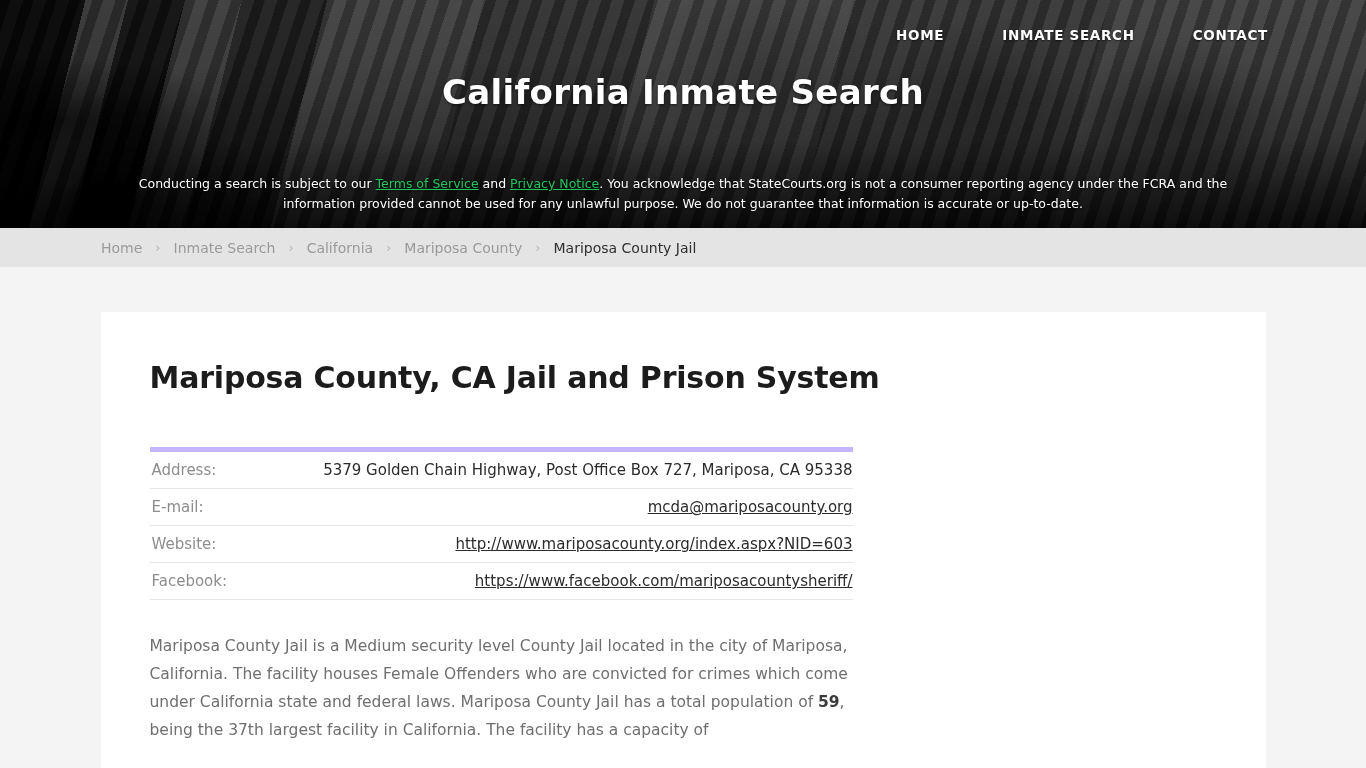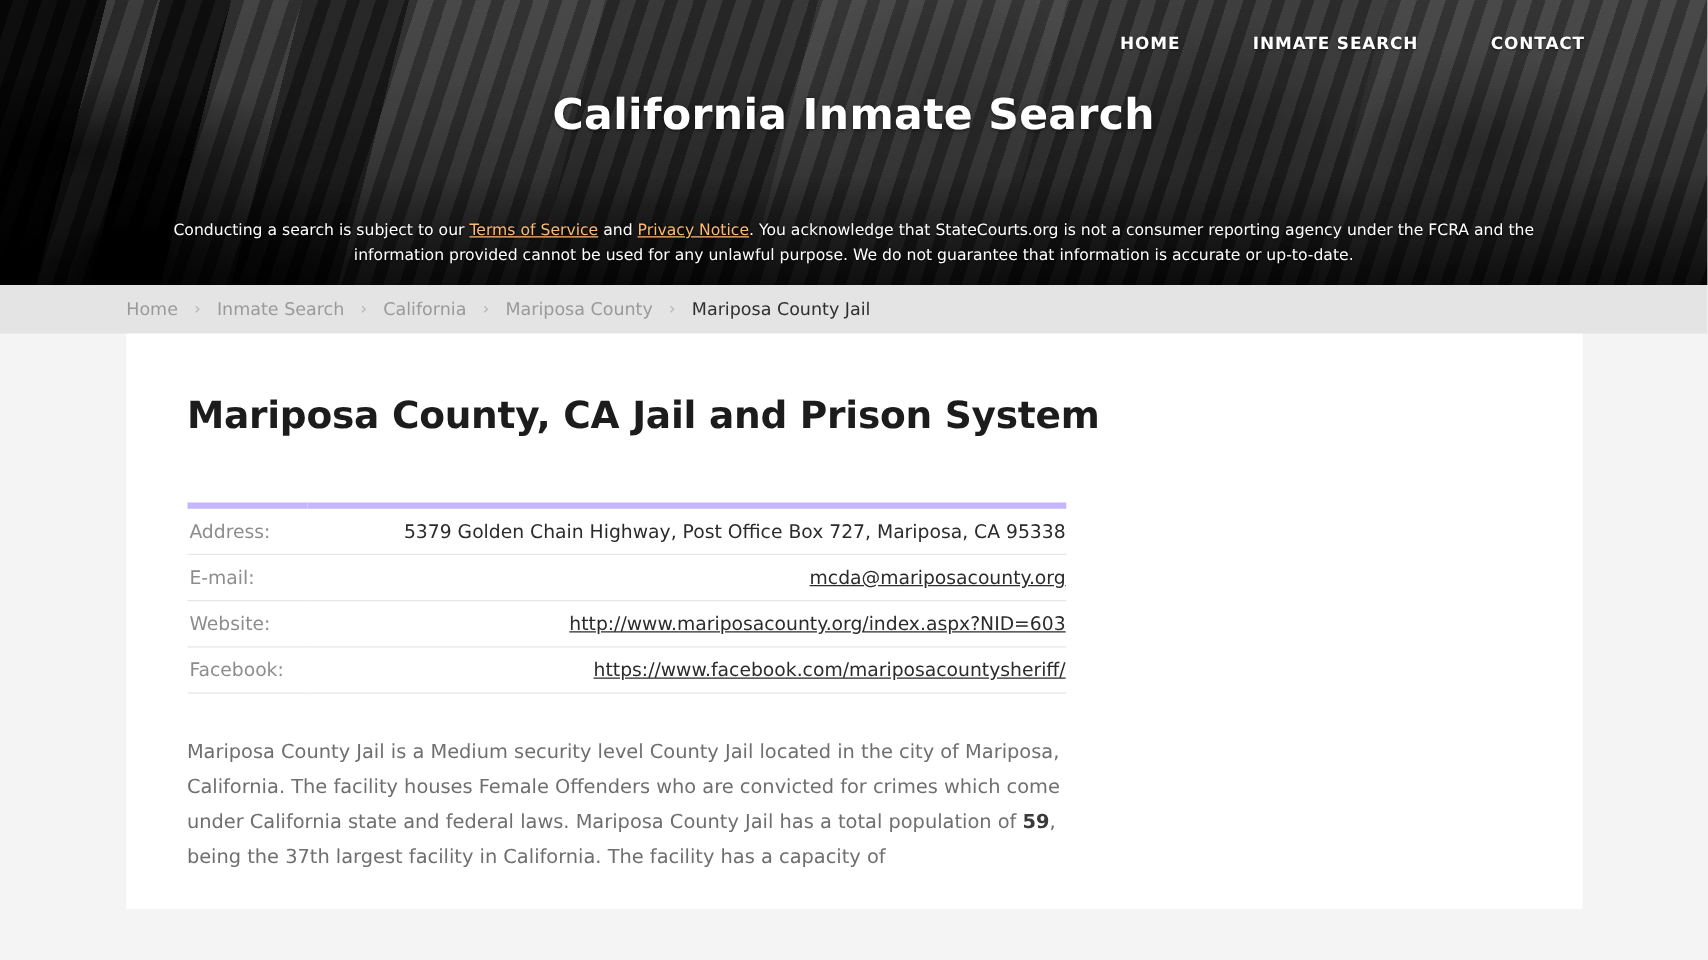--- a/index.html
+++ b/index.html
@@ -152,21 +152,21 @@
   .disclaimer {
     position: absolute;
     left: 131px; top: 174px;
     width: 1104px;
     text-align: center;
     color: #ffffff;
     font-size: 12.5px;
     line-height: 20px;
     text-shadow: 0 1px 2px rgba(0,0,0,0.65);
   }
-  .disclaimer a { color: #fdba74; text-decoration: underline; }
+  .disclaimer a { color: #22c55e; text-decoration: underline; }
 
   
   .crumbbar {
     width: 1366px;
     height: 39px;
     background: #e4e4e4;
     display: flex; align-items: center;
   }
   .crumbs {
     padding-left: 101px;
@@ -179,20 +179,21 @@
     color: #b4b4b4; font-size: 13px;
     padding: 0 13px;
     line-height: 1;
   }
   .crumbs .current { color: #2f2f2f; }
 
   
   .page {
     width: 1366px;
     background: #f4f4f4;
+    padding-top: 45px;
     height: 501px;
   }
   .card {
     width: 1165px;
     margin: 0 auto;
     background: #ffffff;
     min-height: 460px;
     padding: 48px 49px 0 49px;
   }
   h1.page-title {

